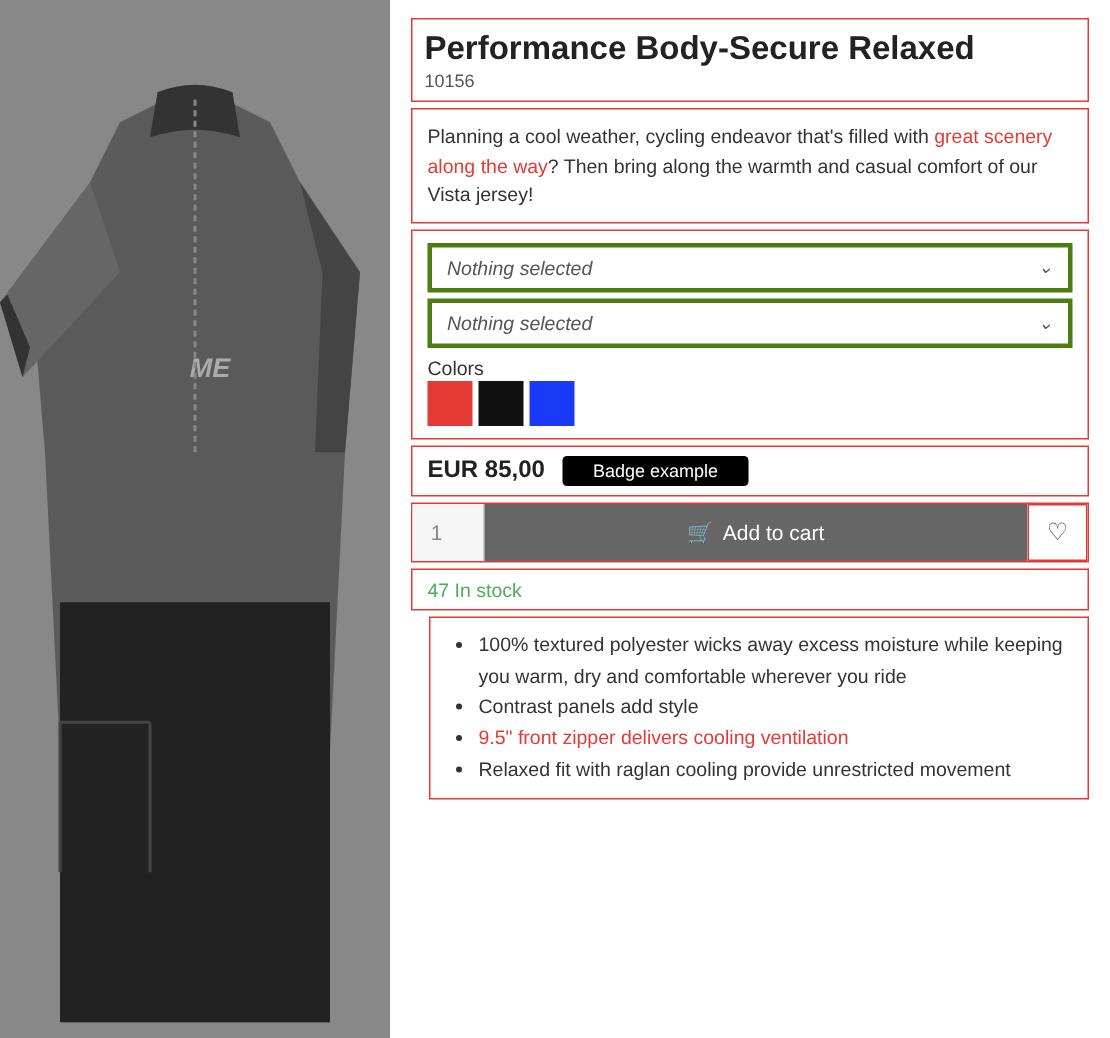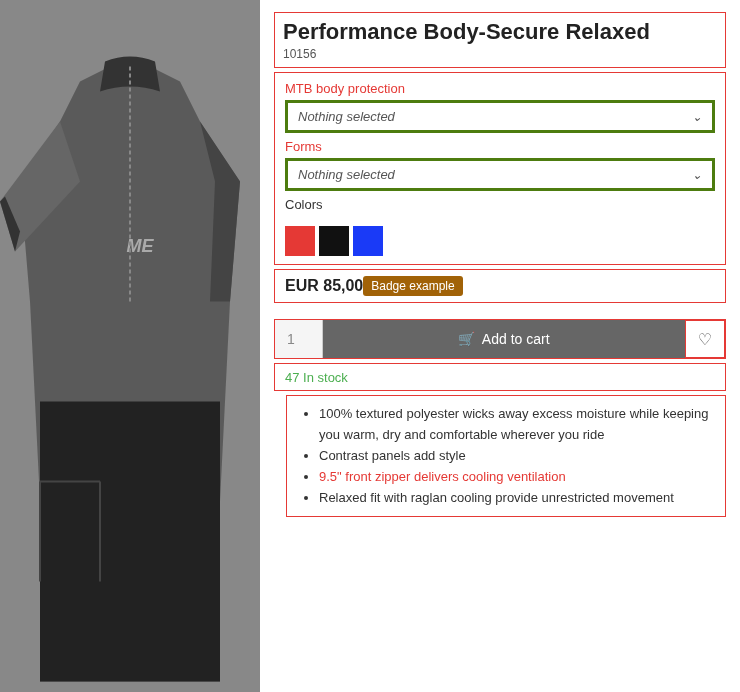--- a/index.html
+++ b/index.html
@@ -96,21 +96,21 @@
     }
     .chevron-down {
       font-size: 12px;
       color: #555;
     }
 
     
     .colors-label {
       font-size: 13px;
       color: #333;
-      margin-bottom: 14px;
+      margin-bottom: 1px;
       margin-top: 6px;
     }
     .color-swatches {
       display: flex;
       gap: 4px;
     }
     .color-swatch {
       width: 30px;
       height: 30px;
       cursor: pointer;
@@ -118,32 +118,33 @@
     .color-swatch.red { background: #e53935; }
     .color-swatch.black { background: #111; }
     .color-swatch.blue { background: #1a3af7; }
 
     
     .price-section {
       border: 1.5px solid #e53935;
       padding: 6px 10px;
       display: flex;
       align-items: center;
-      margin-bottom: 16px;
+      gap: 12px;
+      margin-bottom: 4px;
     }
     .price {
       font-size: 16px;
       font-weight: bold;
       color: #222;
     }
     .badge {
-      background: #a16207;
+      background: #000000;
       color: #fff;
       font-size: 12px;
-      padding: 3px 8px;
+      padding: 3px 20px;
       border-radius: 3px;
     }
 
     
     .cart-section {
       border: 1.5px solid #e53935;
       display: flex;
       align-items: stretch;
       margin-bottom: 4px;
       height: 40px;
@@ -251,29 +252,30 @@
     </svg>
   </div>
 
   <div class="product-panel">
 
     <div class="title-section">
       <h1 class="product-title">Performance Body-Secure Relaxed</h1>
       <div class="product-sku">10156</div>
     </div>
 
+    <div class="description-section">
+      Planning a cool weather, cycling endeavor that's filled with <span class="highlight">great scenery along the way</span>? Then bring along the warmth and casual comfort of our Vista jersey!
+    </div>
 
     <div class="options-section">
-      <div class="option-label">MTB body protection</div>
       <div class="select-wrapper">
         <span class="select-value">Nothing selected</span>
         <span class="chevron-down">⌄</span>
       </div>
 
-      <div class="option-label">Forms</div>
       <div class="select-wrapper">
         <span class="select-value">Nothing selected</span>
         <span class="chevron-down">⌄</span>
       </div>
 
       <div class="colors-label">Colors</div>
       <div class="color-swatches">
         <div class="color-swatch red"></div>
         <div class="color-swatch black"></div>
         <div class="color-swatch blue"></div>

